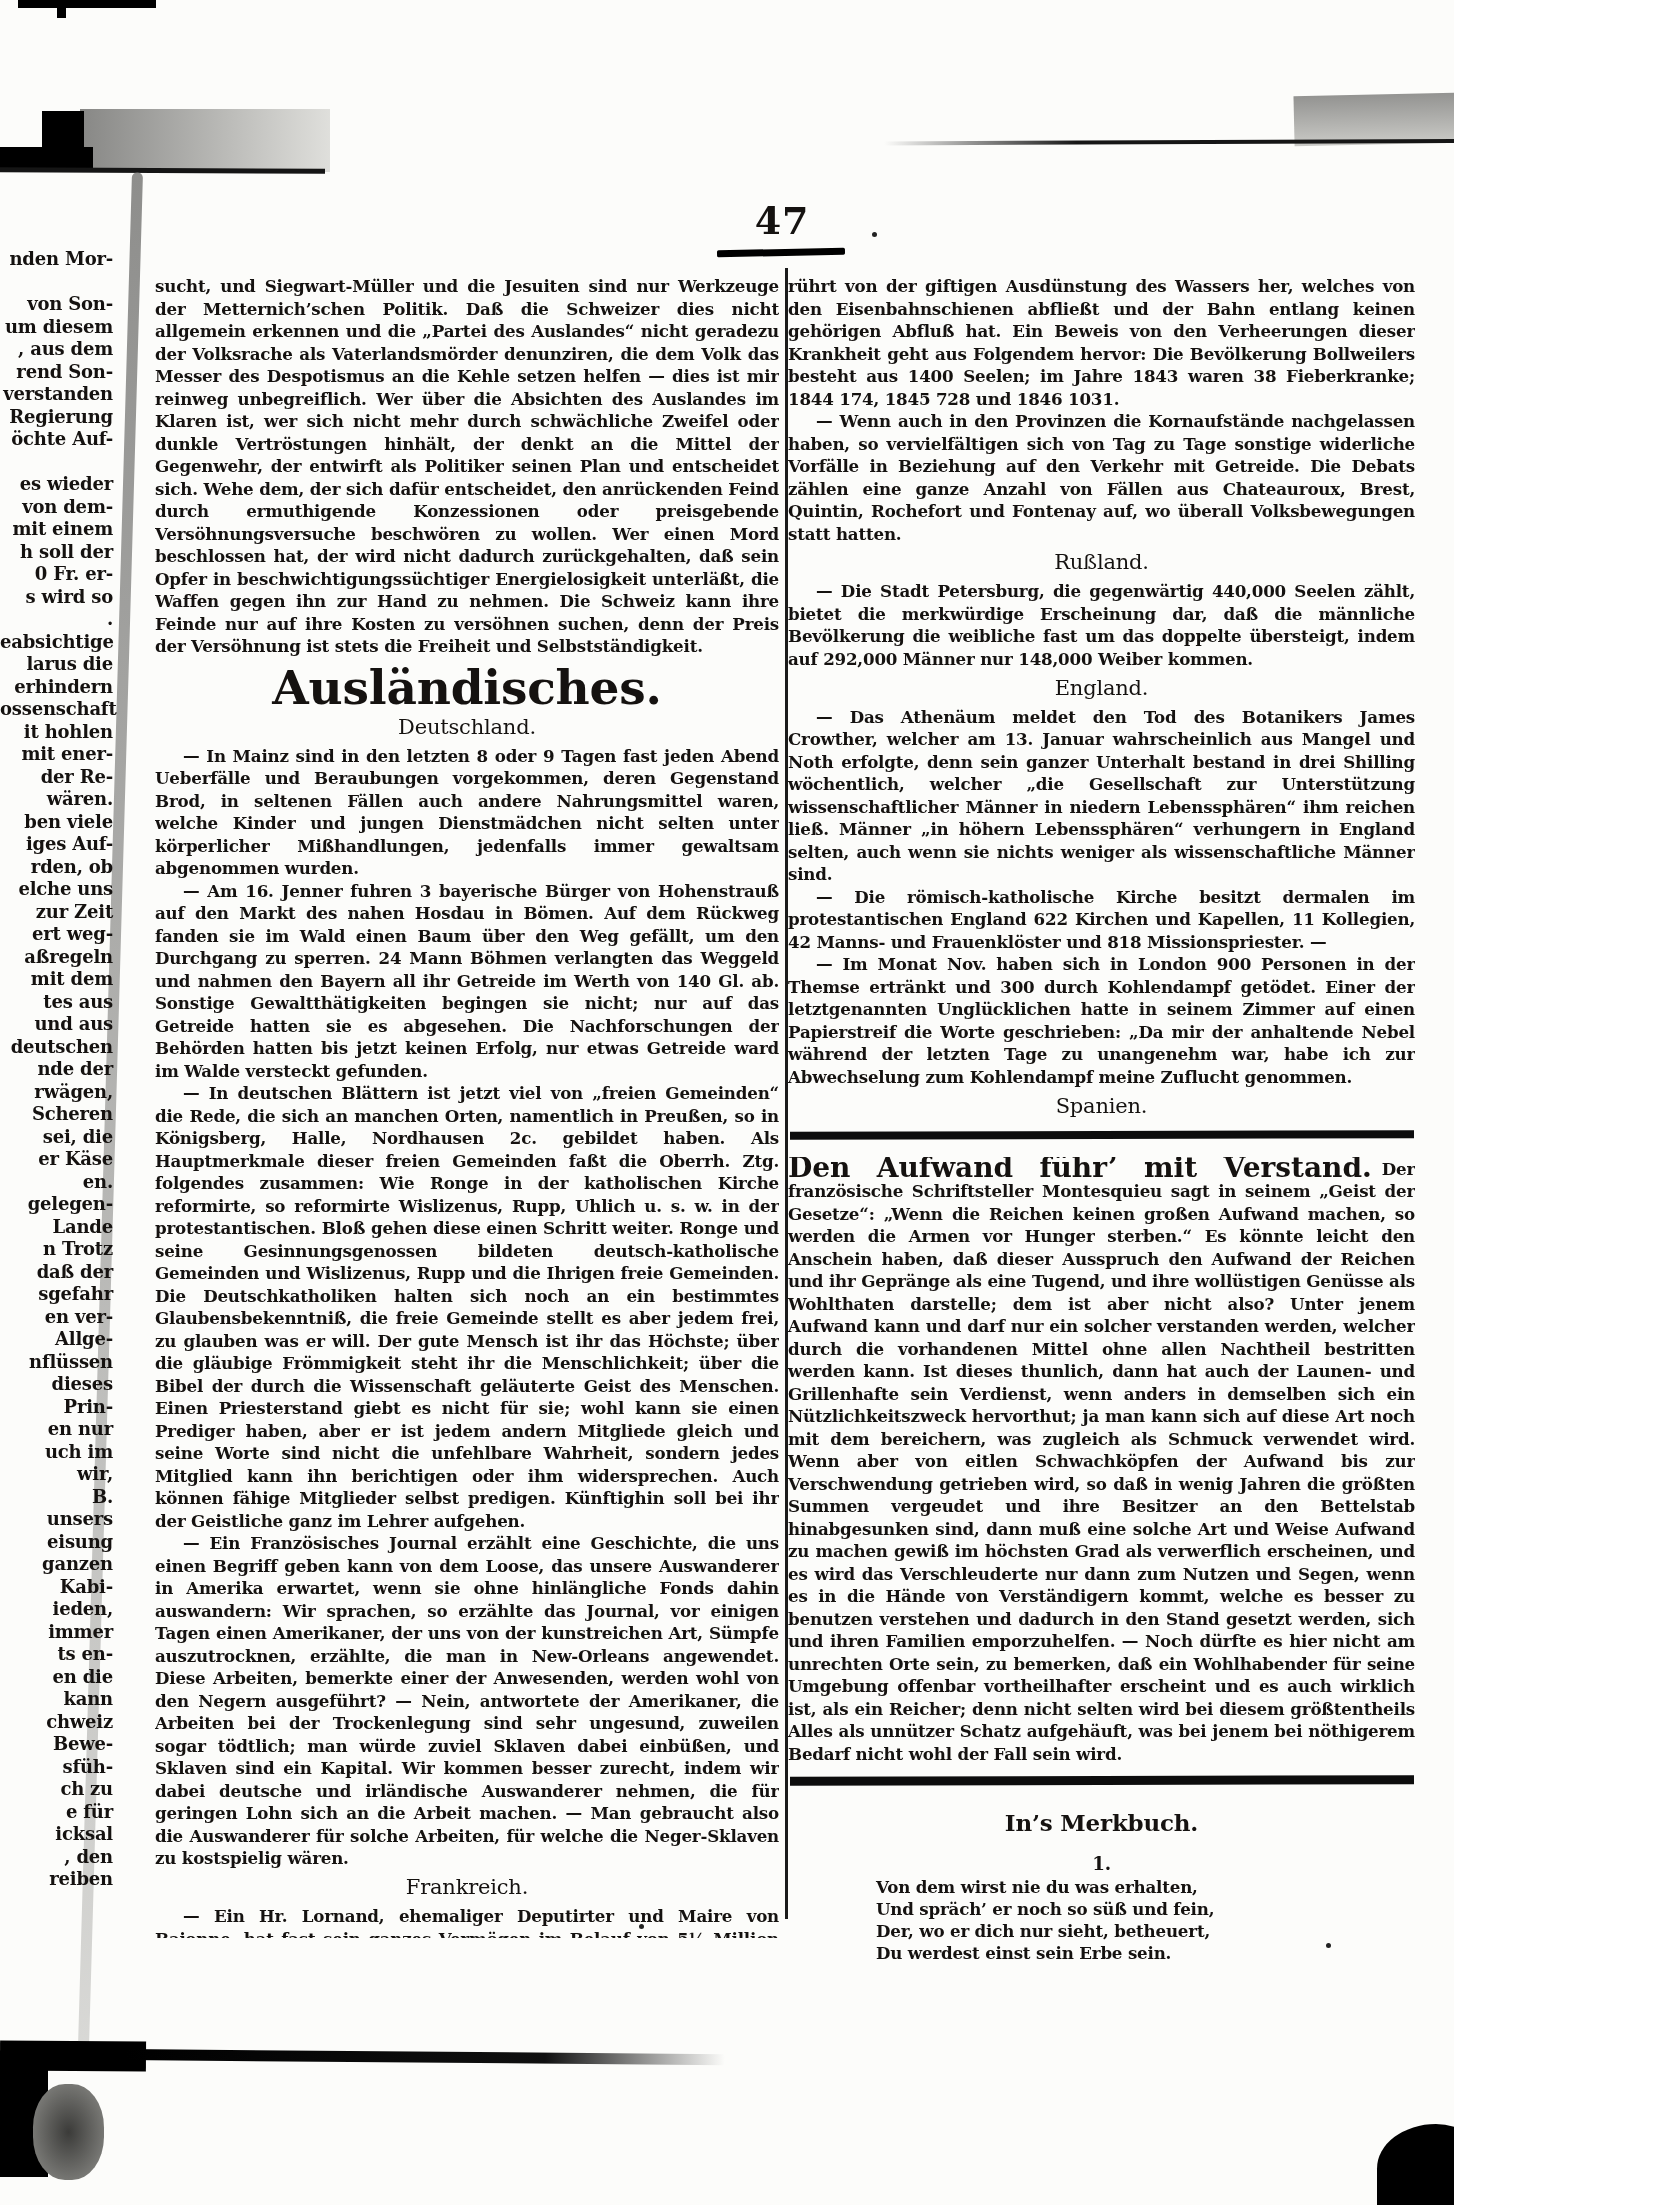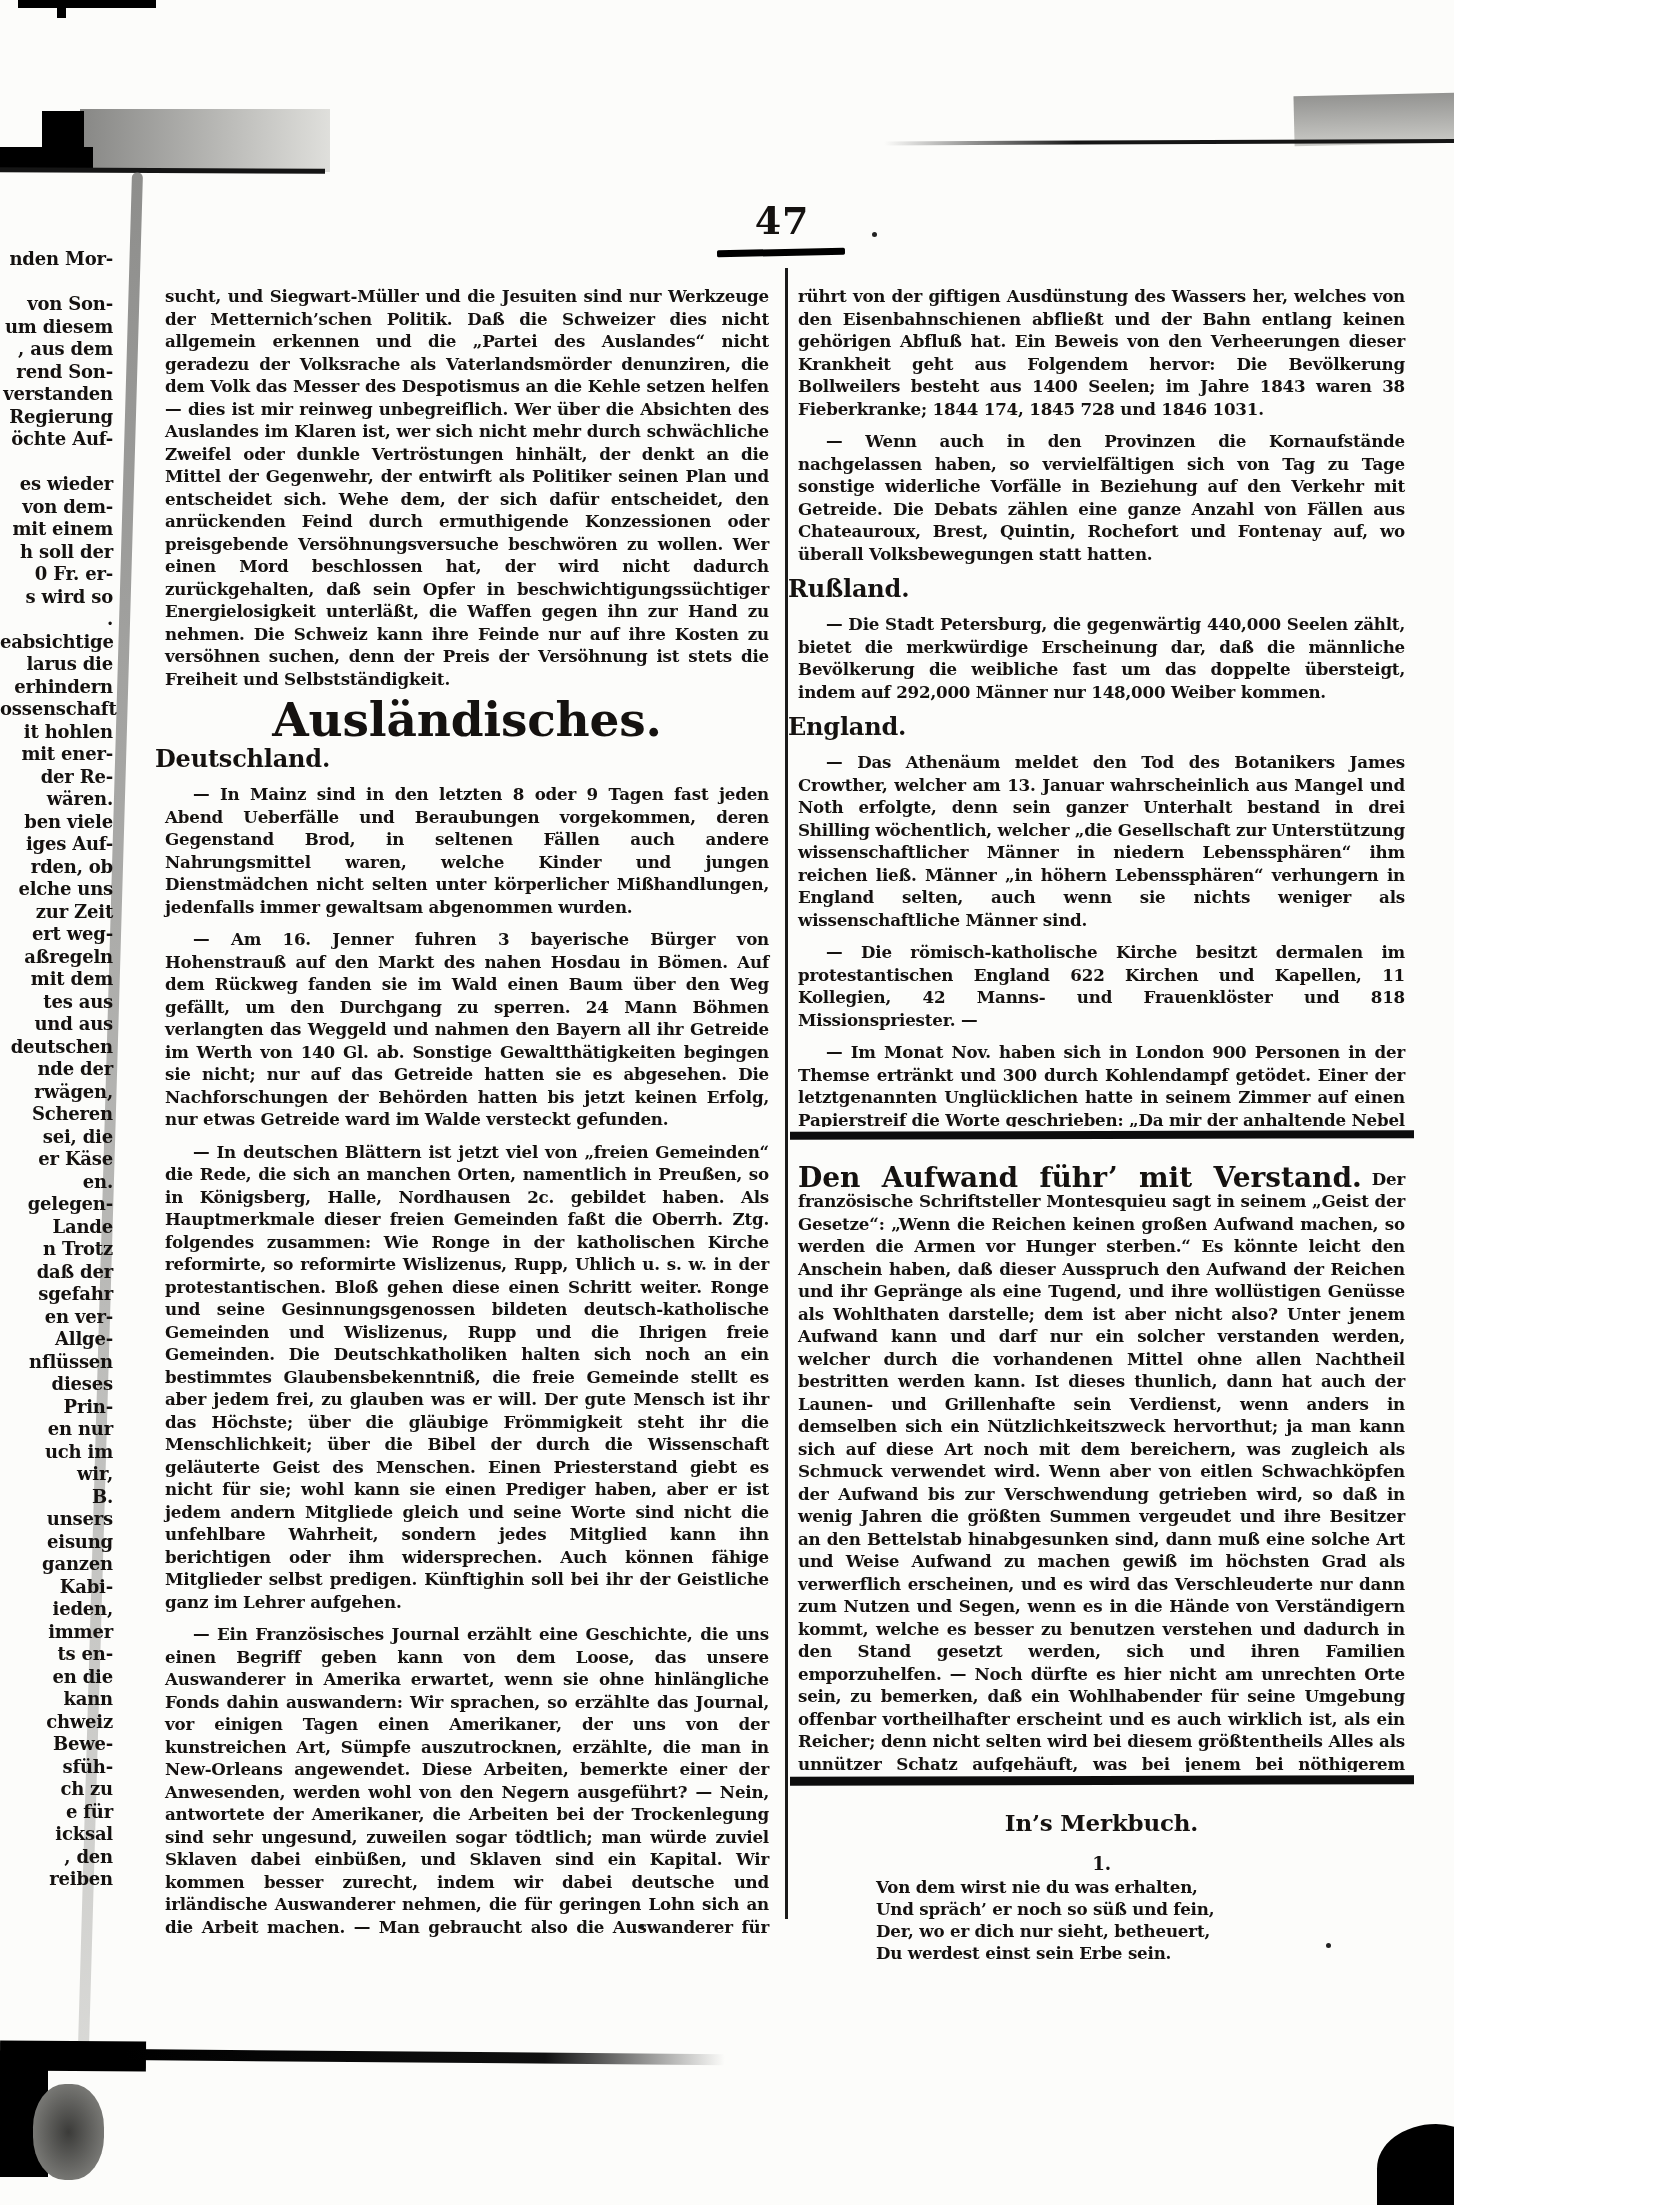--- a/index.html
+++ b/index.html
@@ -41,24 +41,24 @@
   .divider{position:absolute;left:785px;top:268px;width:2.5px;height:1651px;background:#1b1b1b;}
   
   .frags{position:absolute;left:0;top:248px;width:113px;text-align:right;
          font-size:18px;font-weight:bold;letter-spacing:-0.2px;}
   .frags div{height:22.5px;white-space:nowrap;overflow:visible;}
   .col{position:absolute;font-size:16.7px;font-weight:bold;letter-spacing:-0.2px;line-height:22.5px;
        text-align:justify;}
   .col-left{left:155px;top:275px;width:624px;height:1663px;overflow:hidden;}
   .col-right{left:788px;top:0;width:627px;height:2205px;}
   .rc-news{position:absolute;left:0;top:275px;width:627px;height:852px;overflow:hidden;}
-  p.body{margin:10px;text-indent:28px;}
+  p.body{margin:0;text-indent:28px;}
   p.cont{text-indent:0;}
   .sec-title{margin:10px 0 5px;font-size:47px;line-height:40px;text-align:center;font-weight:bold;}
-  .country{margin:3.3px 0 4.2px;font-size:24px;line-height:28px;font-weight:bold;}
+  .country{margin:3.3px 0 4.2px;font-size:21px;line-height:28px;text-align:center;font-weight:normal;}
   .rule-thick{position:absolute;left:1.7px;width:624px;height:7.5px;background:#0d0d0d;transform:rotate(-.15deg);}
   .rule1{top:1131px;}
   .rule2{top:1776px;height:9.2px;}
   .article{position:absolute;left:0;top:1157px;width:627px;height:615px;overflow:hidden;}
   .article-title{font-size:28px;font-weight:bold;letter-spacing:0;margin-right:10px;vertical-align:-2.5px;}
   .merkbuch{position:absolute;left:0;top:1793px;width:627px;text-align:center;}
   .mk-title{margin:16px;font-size:23px;line-height:28px;font-weight:bold;}
   .mk-num{margin-top:8.3px;font-size:18.3px;font-weight:bold;}
   .poem{margin-top:0;margin-left:88px;text-align:left;font-size:16.7px;font-weight:bold;
         letter-spacing:-0.2px;}

